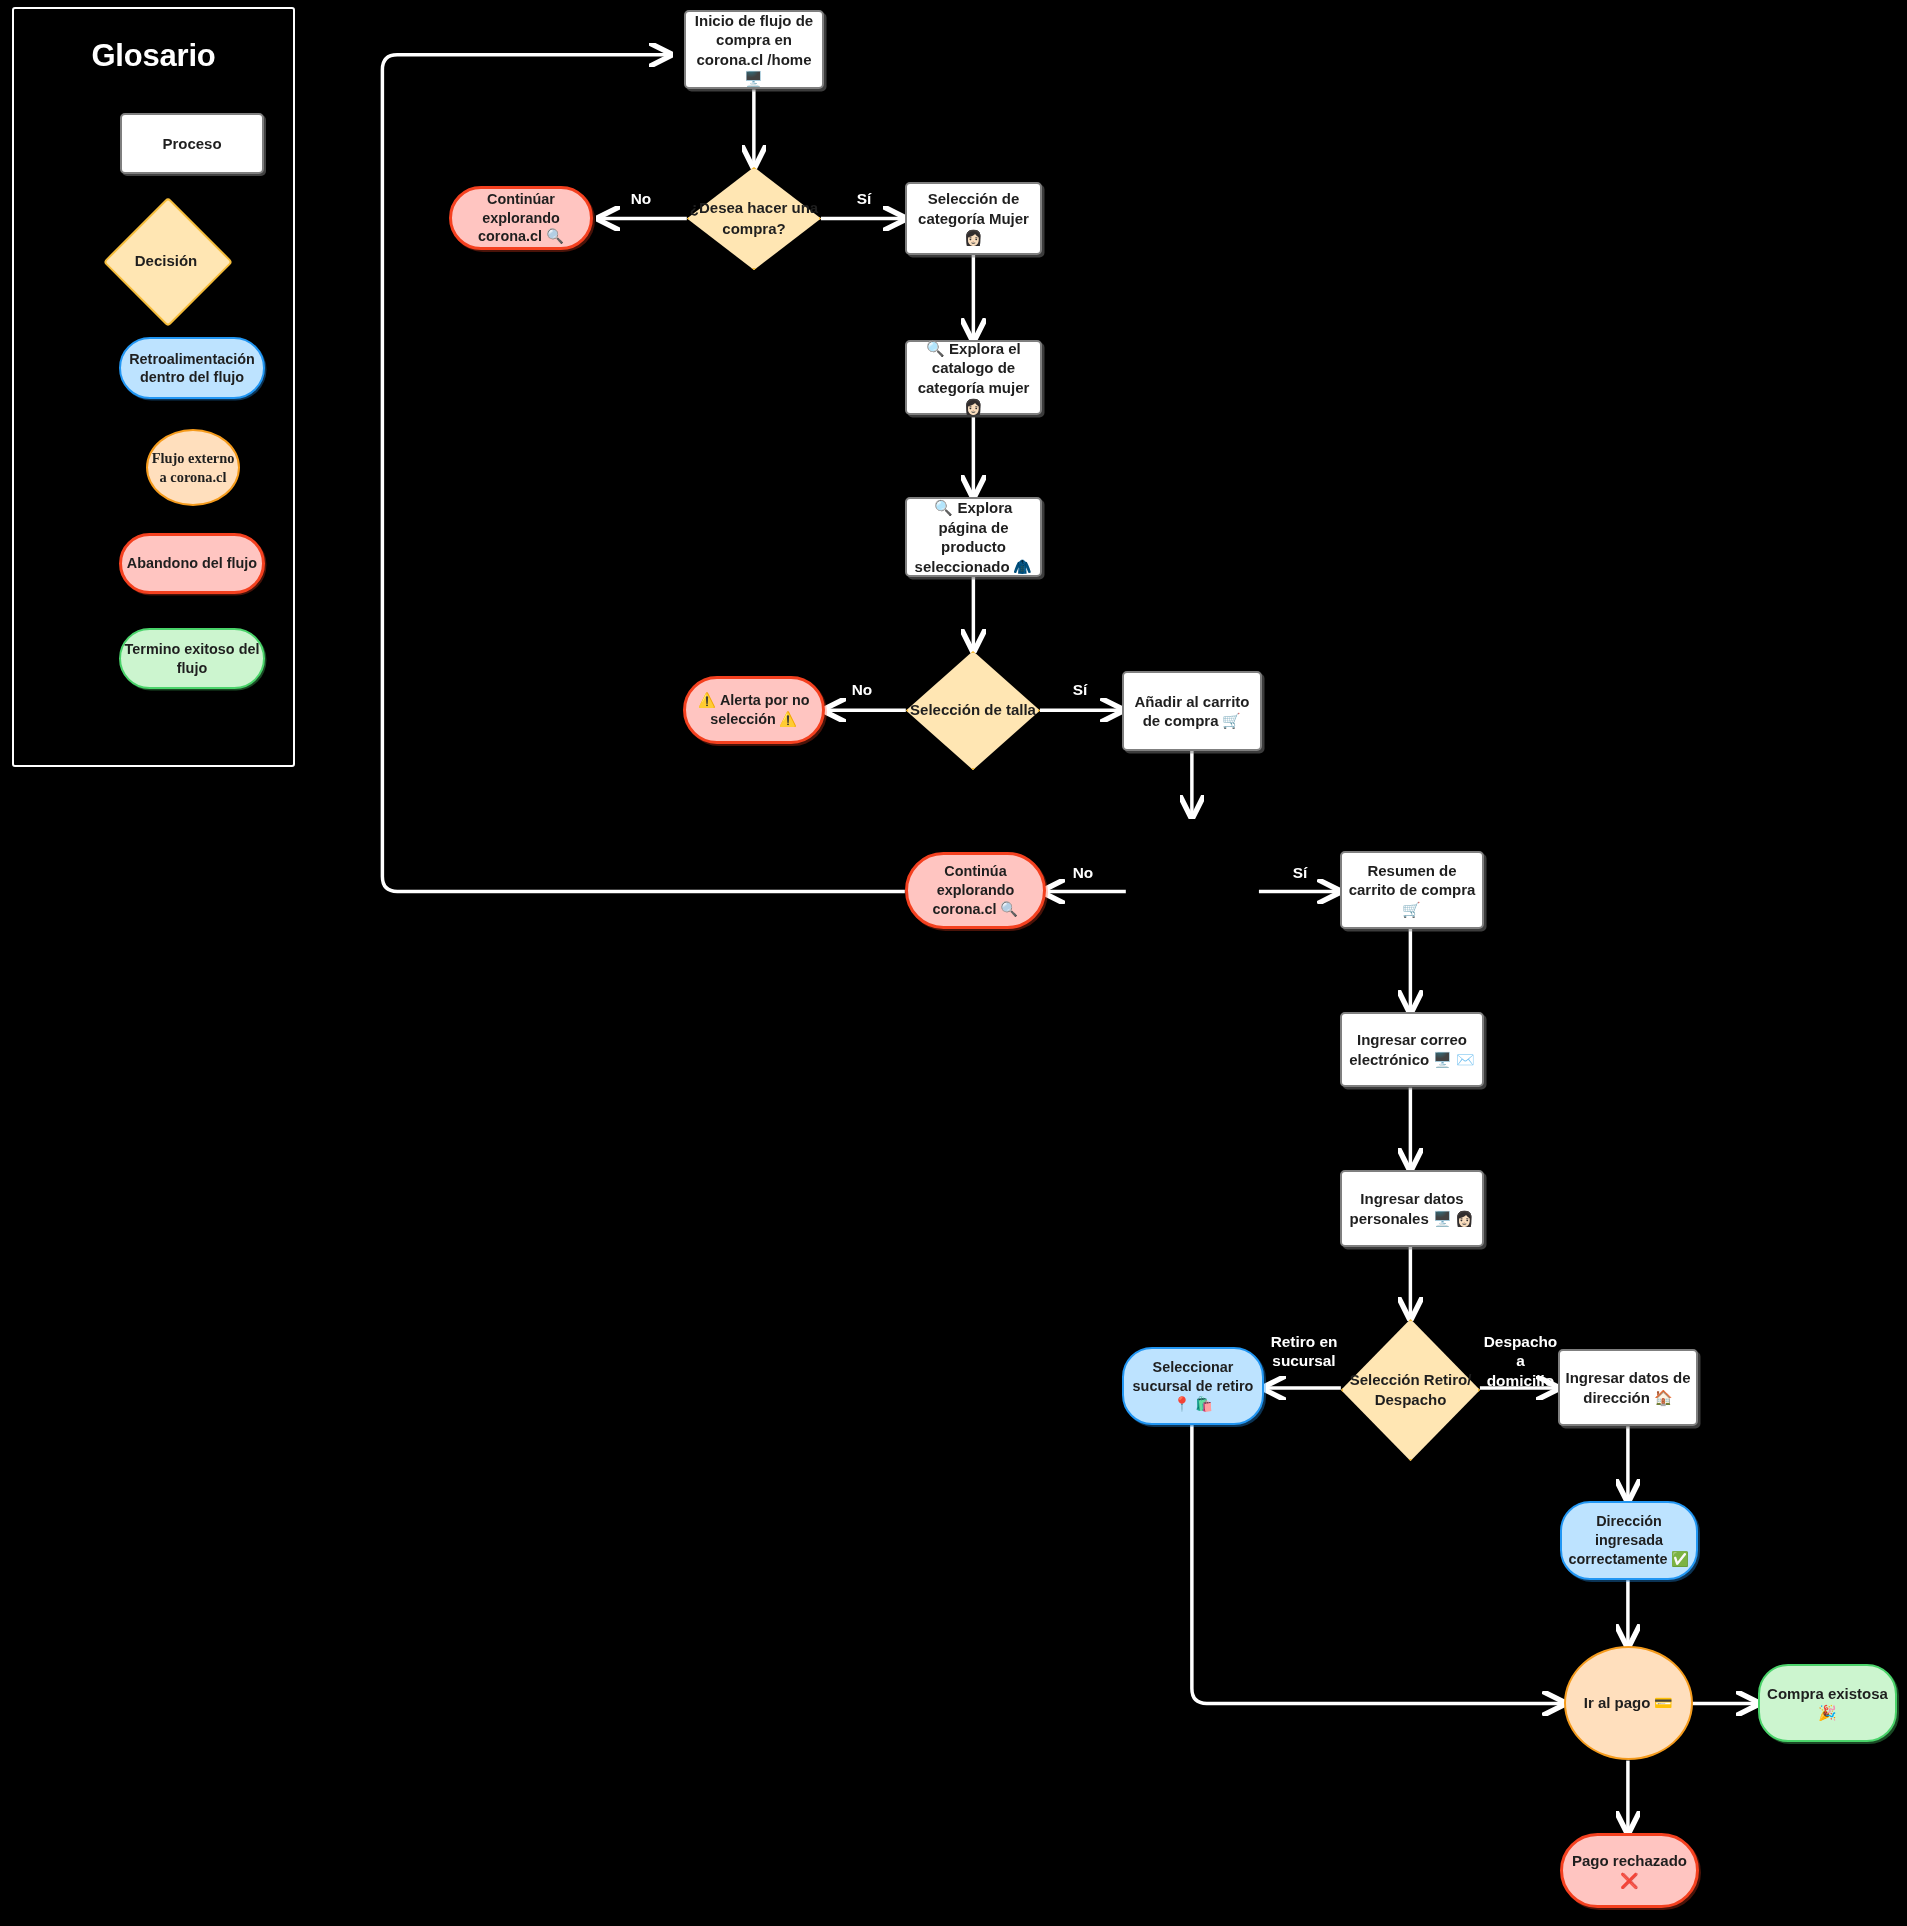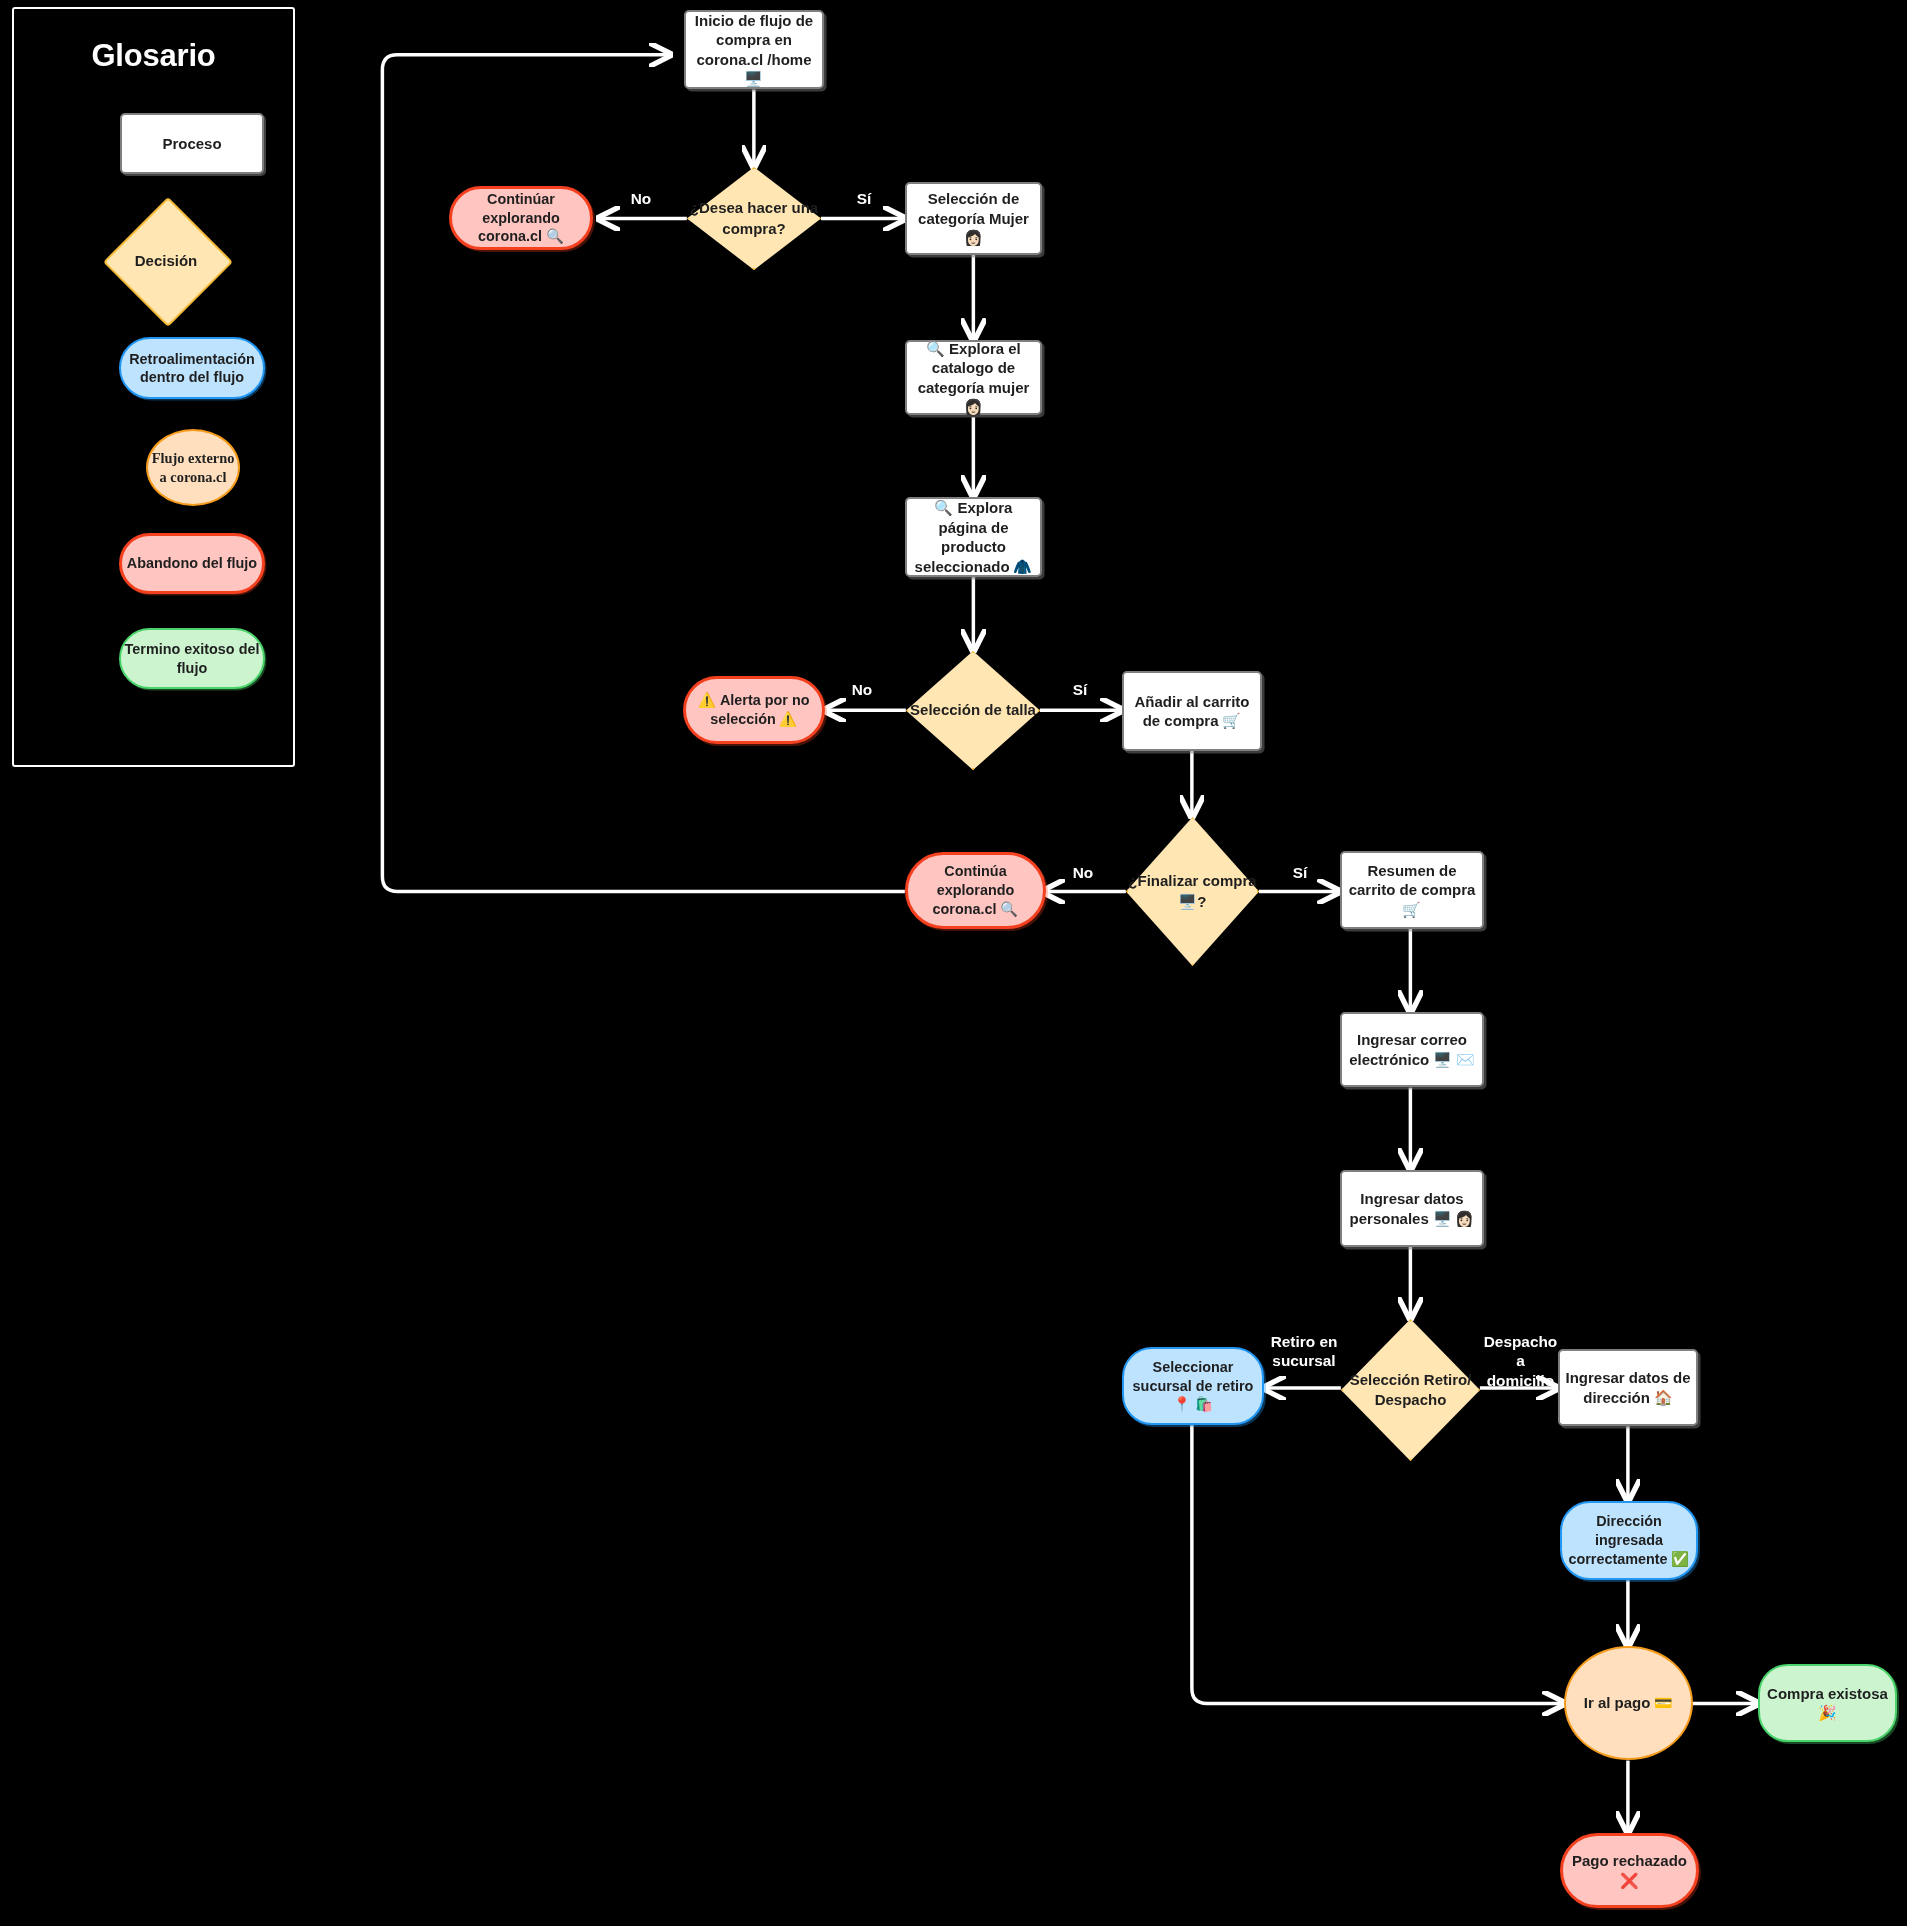--- a/index.html
+++ b/index.html
@@ -329,24 +329,20 @@
   </div>
 
   <div class="node n-stop" style="left:683px; top:676px; width:142px; height:68px; font-size:14.4px;">
     <span>⚠️ Alerta por no selección ⚠️</span>
   </div>
 
   <div class="node n-process" style="left:1122px; top:671px; width:140px; height:80px; font-size:15px;">
     <span>Añadir al carrito de compra 🛒</span>
   </div>
 
-  <div class="n-decision" style="left:1126px; top:817px; width:133px; height:149px;">
-    <div class="dia-shape"></div>
-    <div class="dia-text">¿Finalizar compra 🖥️?</div>
-  </div>
 
   <div class="node n-stop" style="left:905px; top:852px; width:141px; height:77px; font-size:14.4px;">
     <span>Continúa explorando corona.cl 🔍</span>
   </div>
 
   <div class="node n-process" style="left:1340px; top:851px; width:144px; height:78px; font-size:15px;">
     <span>Resumen de carrito de compra 🛒</span>
   </div>
 
   <div class="node n-process" style="left:1340px; top:1012px; width:144px; height:75px; font-size:15px;">

